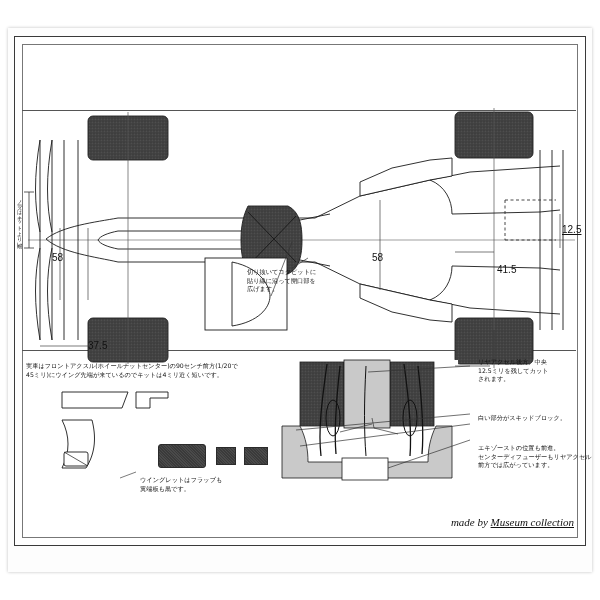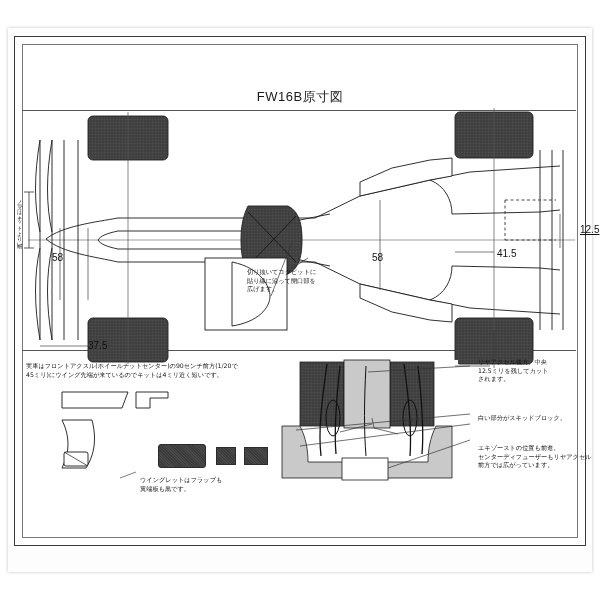--- a/index.html
+++ b/index.html
@@ -33,21 +33,20 @@
 
 <div id="sheet">
 
   <div class="paper"></div>
   <div class="frame"></div>
   <div class="inner-frame"></div>
 
   <div class="titlerule"></div>
   <div class="midrule"></div>
 
-  <div class="title">FW16B原寸図</div>
 
   <svg class="draw" viewBox="0 0 600 600">
     <defs>
       <pattern id="tirehatch" width="3" height="3" patternUnits="userSpaceOnUse">
         <rect width="3" height="3" fill="#434343"></rect>
         <circle cx="1" cy="1" r="0.6" fill="#303030"></circle>
         <circle cx="2.4" cy="2.2" r="0.5" fill="#555"></circle>
       </pattern>
       <pattern id="greyfill" width="4" height="4" patternUnits="userSpaceOnUse">
         <rect width="4" height="4" fill="#c9c9c9"></rect>
@@ -196,22 +195,22 @@
     </g>
   </svg>
 
   <div class="swatch tex" style="left:158px;top:444px;width:46px;height:22px;border-radius:3px;"></div>
   <div class="swatch tex" style="left:216px;top:447px;width:18px;height:16px;"></div>
   <div class="swatch tex" style="left:244px;top:447px;width:22px;height:16px;"></div>
 
   <div class="dim" style="left:52px;top:252px;">58</div>
   <div class="dim" style="left:372px;top:252px;">58</div>
   <div class="dim" style="left:88px;top:340px;text-align:center;">37.5</div>
-  <div class="dim" style="left:497px;top:248px;">41.5</div>
-  <div class="dim" style="left:580px;top:224px;text-decoration:underline;">12.5</div>
+  <div class="dim" style="left:497px;top:264px;">41.5</div>
+  <div class="dim" style="left:562px;top:224px;text-decoration:underline;">12.5</div>
 
   <div class="vtext" style="left:17px;top:196px;height:50px;">ノーズはキットより細い</div>
 
   <div class="note" style="left:247px;top:268px;width:90px;">切り抜いてコクピットに
 貼り線に沿って開口部を
 広げます。</div>
 
   <div class="note" style="left:26px;top:362px;width:250px;">実車はフロントアクスル(ホイールナットセンター)の90センチ前方(1/20で
 45ミリ)にウイング先端が来ているのでキットは4ミリ近く短いです。</div>
 
@@ -221,14 +220,17 @@
 
   <div class="note" style="left:478px;top:414px;width:110px;">白い部分がスキッドブロック。</div>
 
   <div class="note" style="left:478px;top:444px;width:114px;">エキゾーストの位置も前進。
 センターディフューザーもリヤアクセル
 前方では広がっています。</div>
 
   <div class="note" style="left:140px;top:476px;width:110px;">ウイングレットはフラップも
 翼端板も黒です。</div>
 
+  <div class="sig">
+    <span>made by </span><u>Museum collection</u>
+  </div>
 
 </div>
 
 </body></html>

